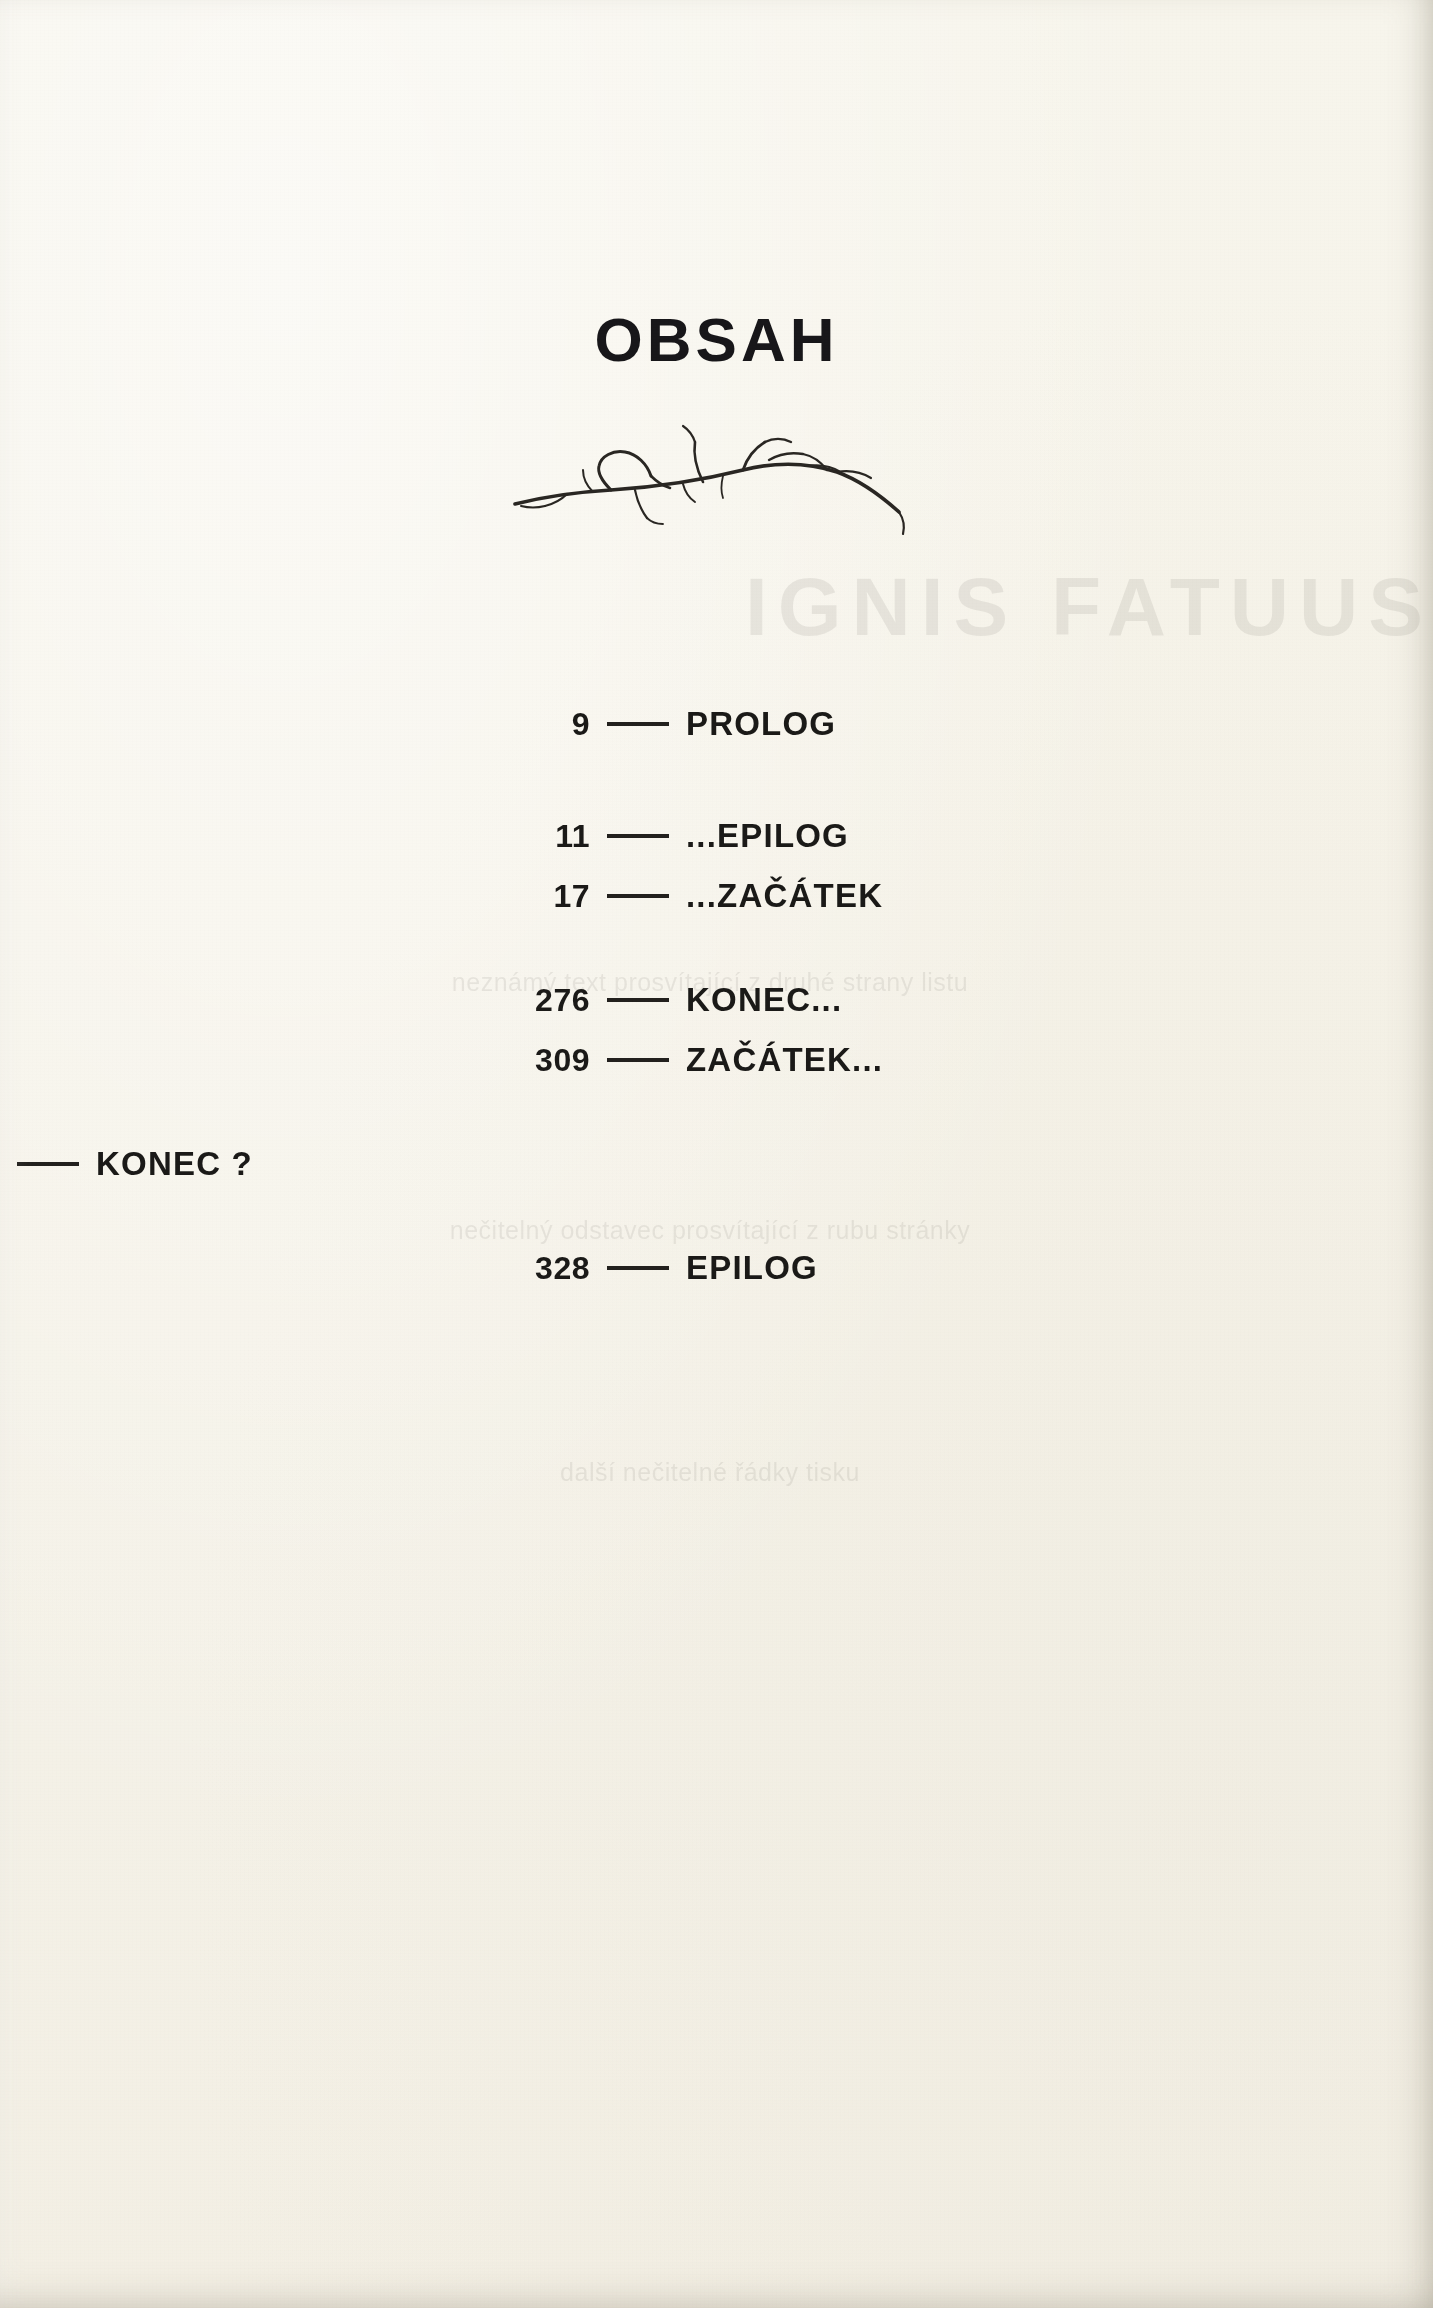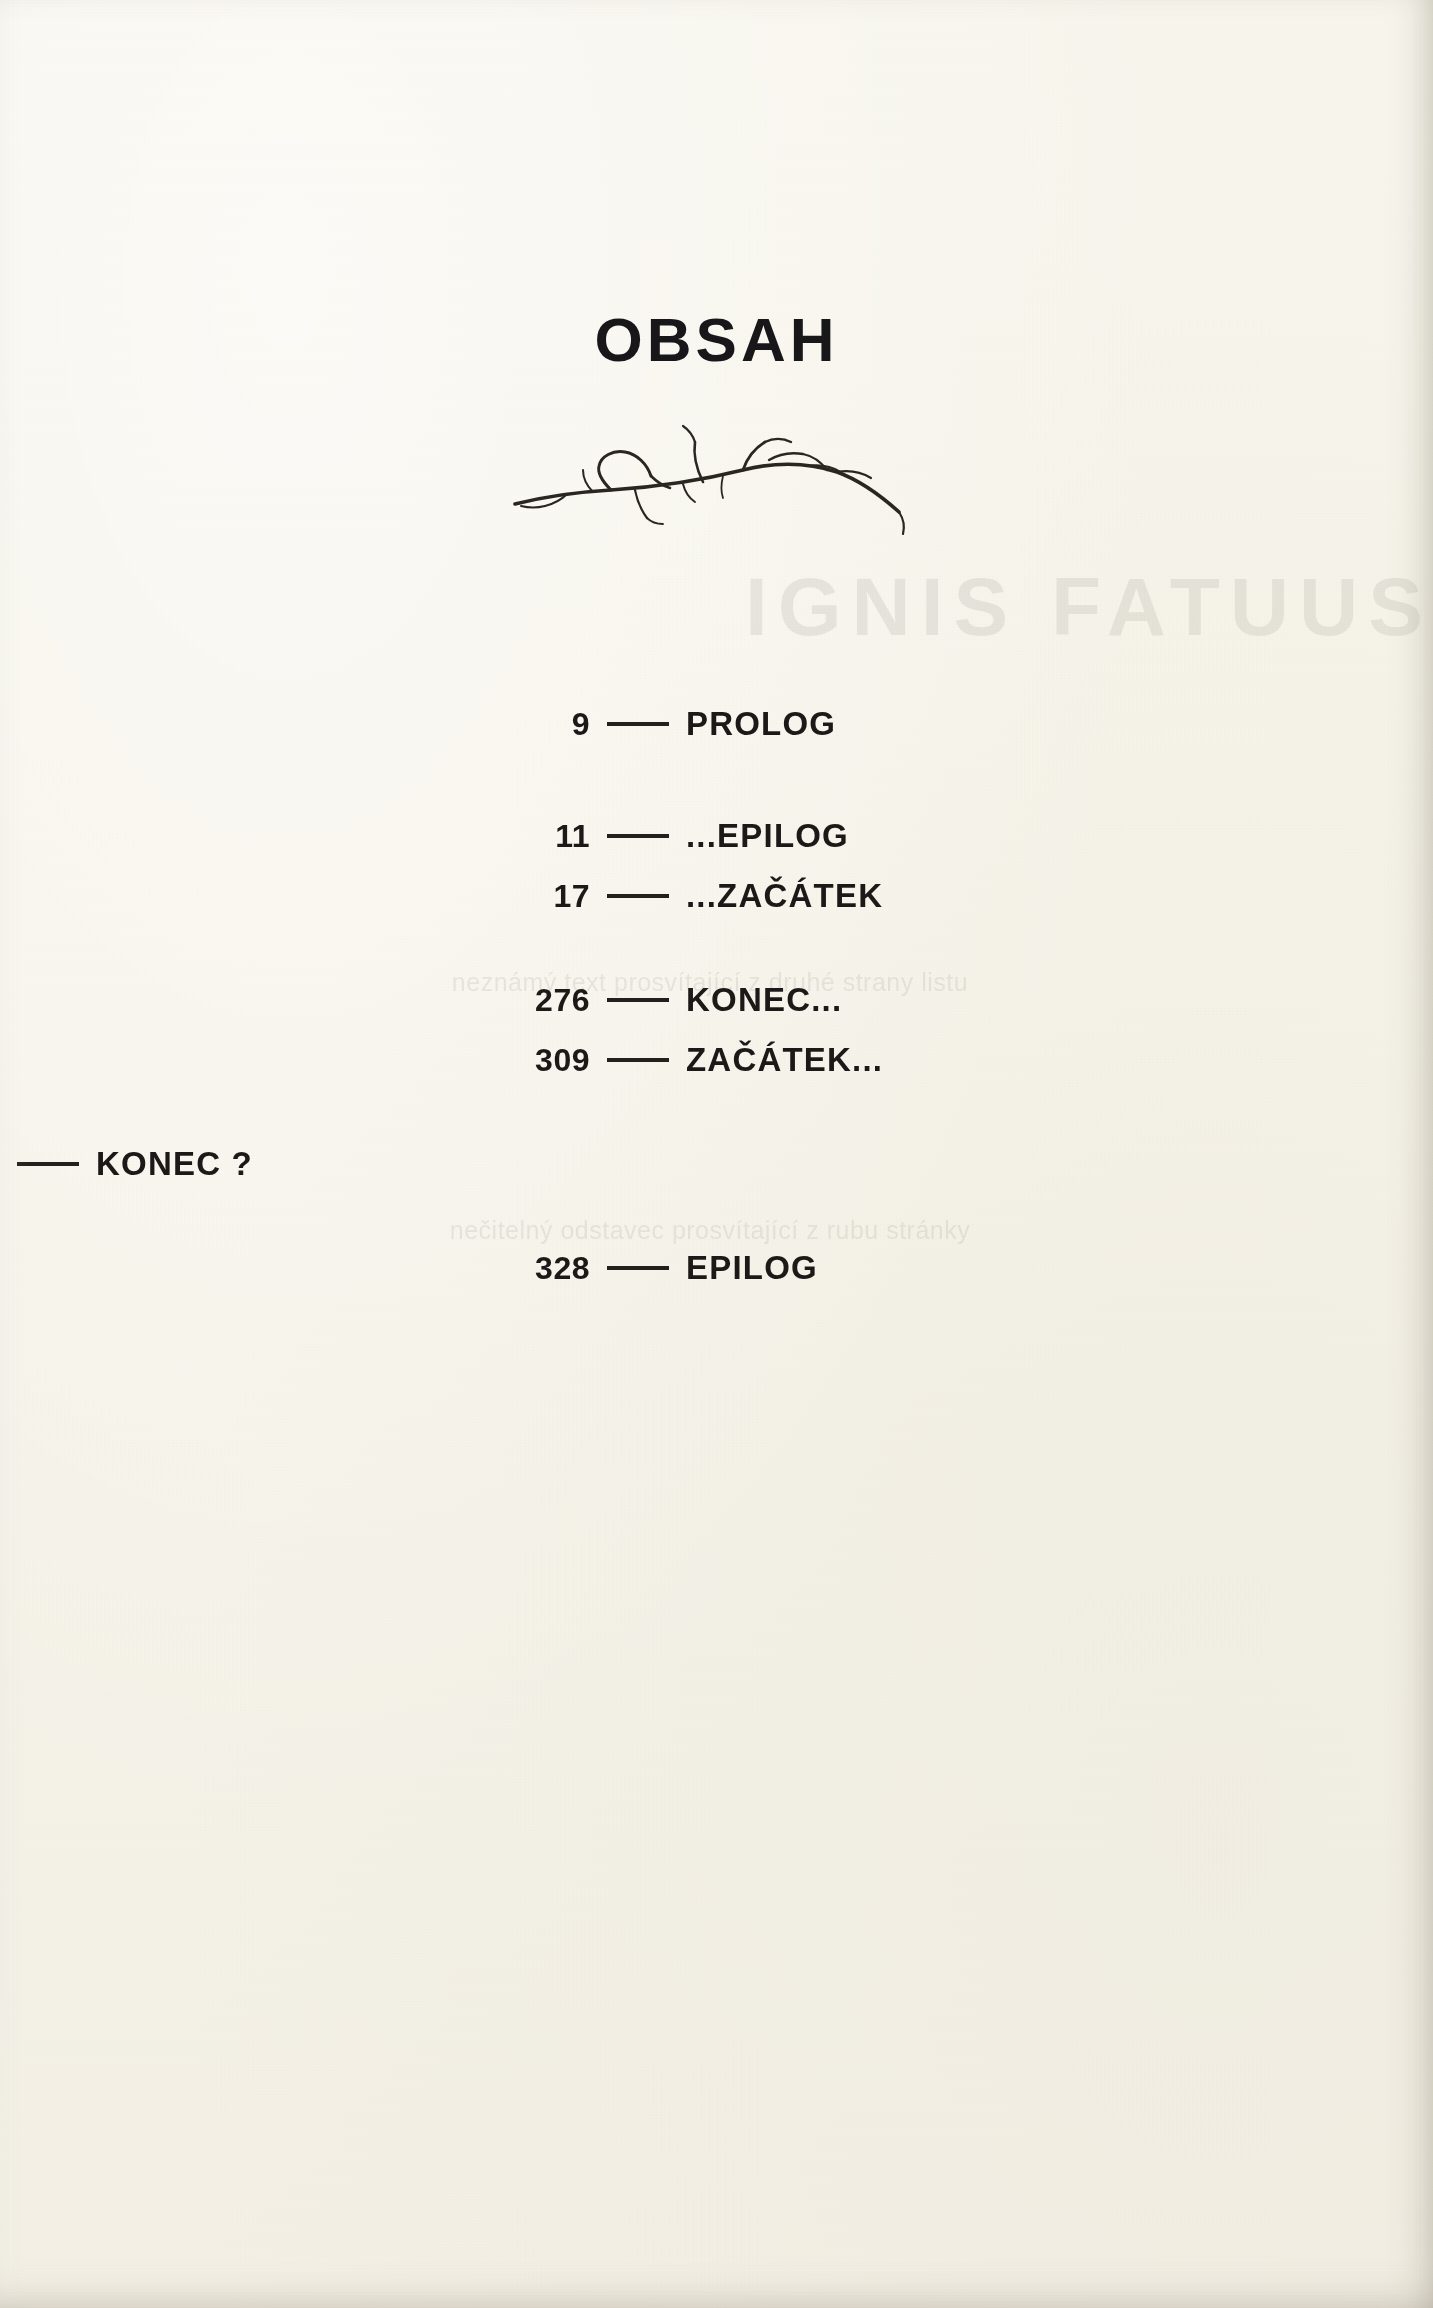--- a/index.html
+++ b/index.html
@@ -162,20 +162,21 @@
 </style>
 </head>
 <body>
 
 <div id="page">
 
   <div id="showthrough">
     <div class="st-title">IGNIS FATUUS</div>
     <div class="st-block st-b1">neznámý text prosvítající z druhé strany listu</div>
     <div class="st-block st-b2">nečitelný odstavec prosvítající z rubu stránky</div>
+    <div class="st-block st-b3">další nečitelné řádky tisku</div>
   </div>
 
   <div id="content">
 
     <div id="toc-title">OBSAH</div>
 
     <div id="ornament">
       <svg viewBox="0 0 420 130" width="420" height="130" aria-hidden="true">
         <g fill="none" stroke="#2a2723" stroke-linecap="round" stroke-linejoin="round">
           <path d="M8 84 C 40 76, 70 72, 104 70 C 150 67, 196 60, 236 50 C 268 42, 300 42, 330 52 C 352 60, 372 74, 392 92" stroke-width="3.6"></path>

